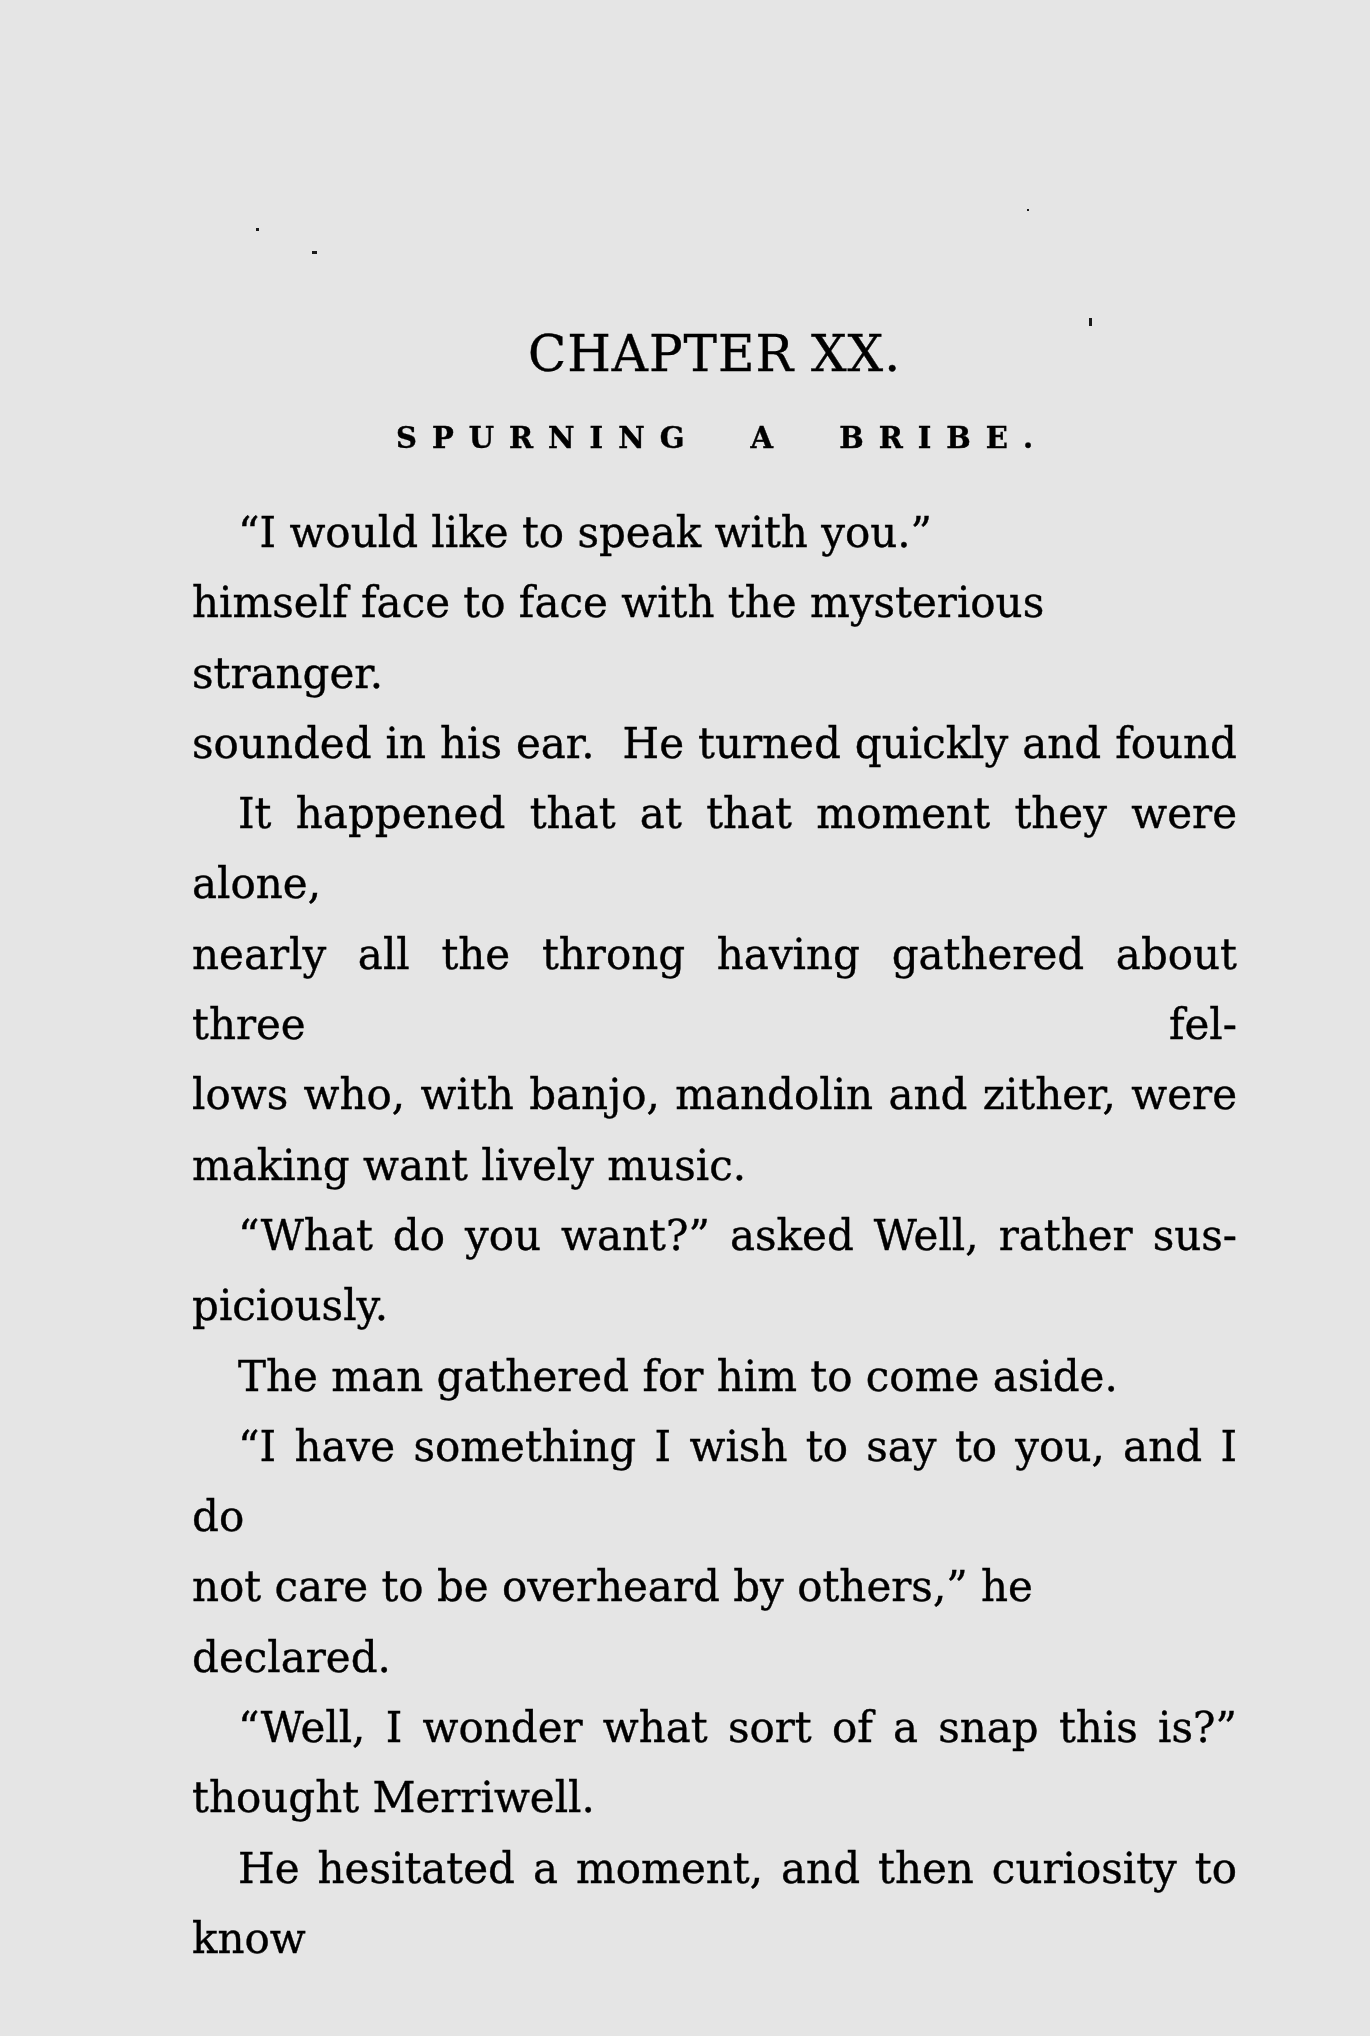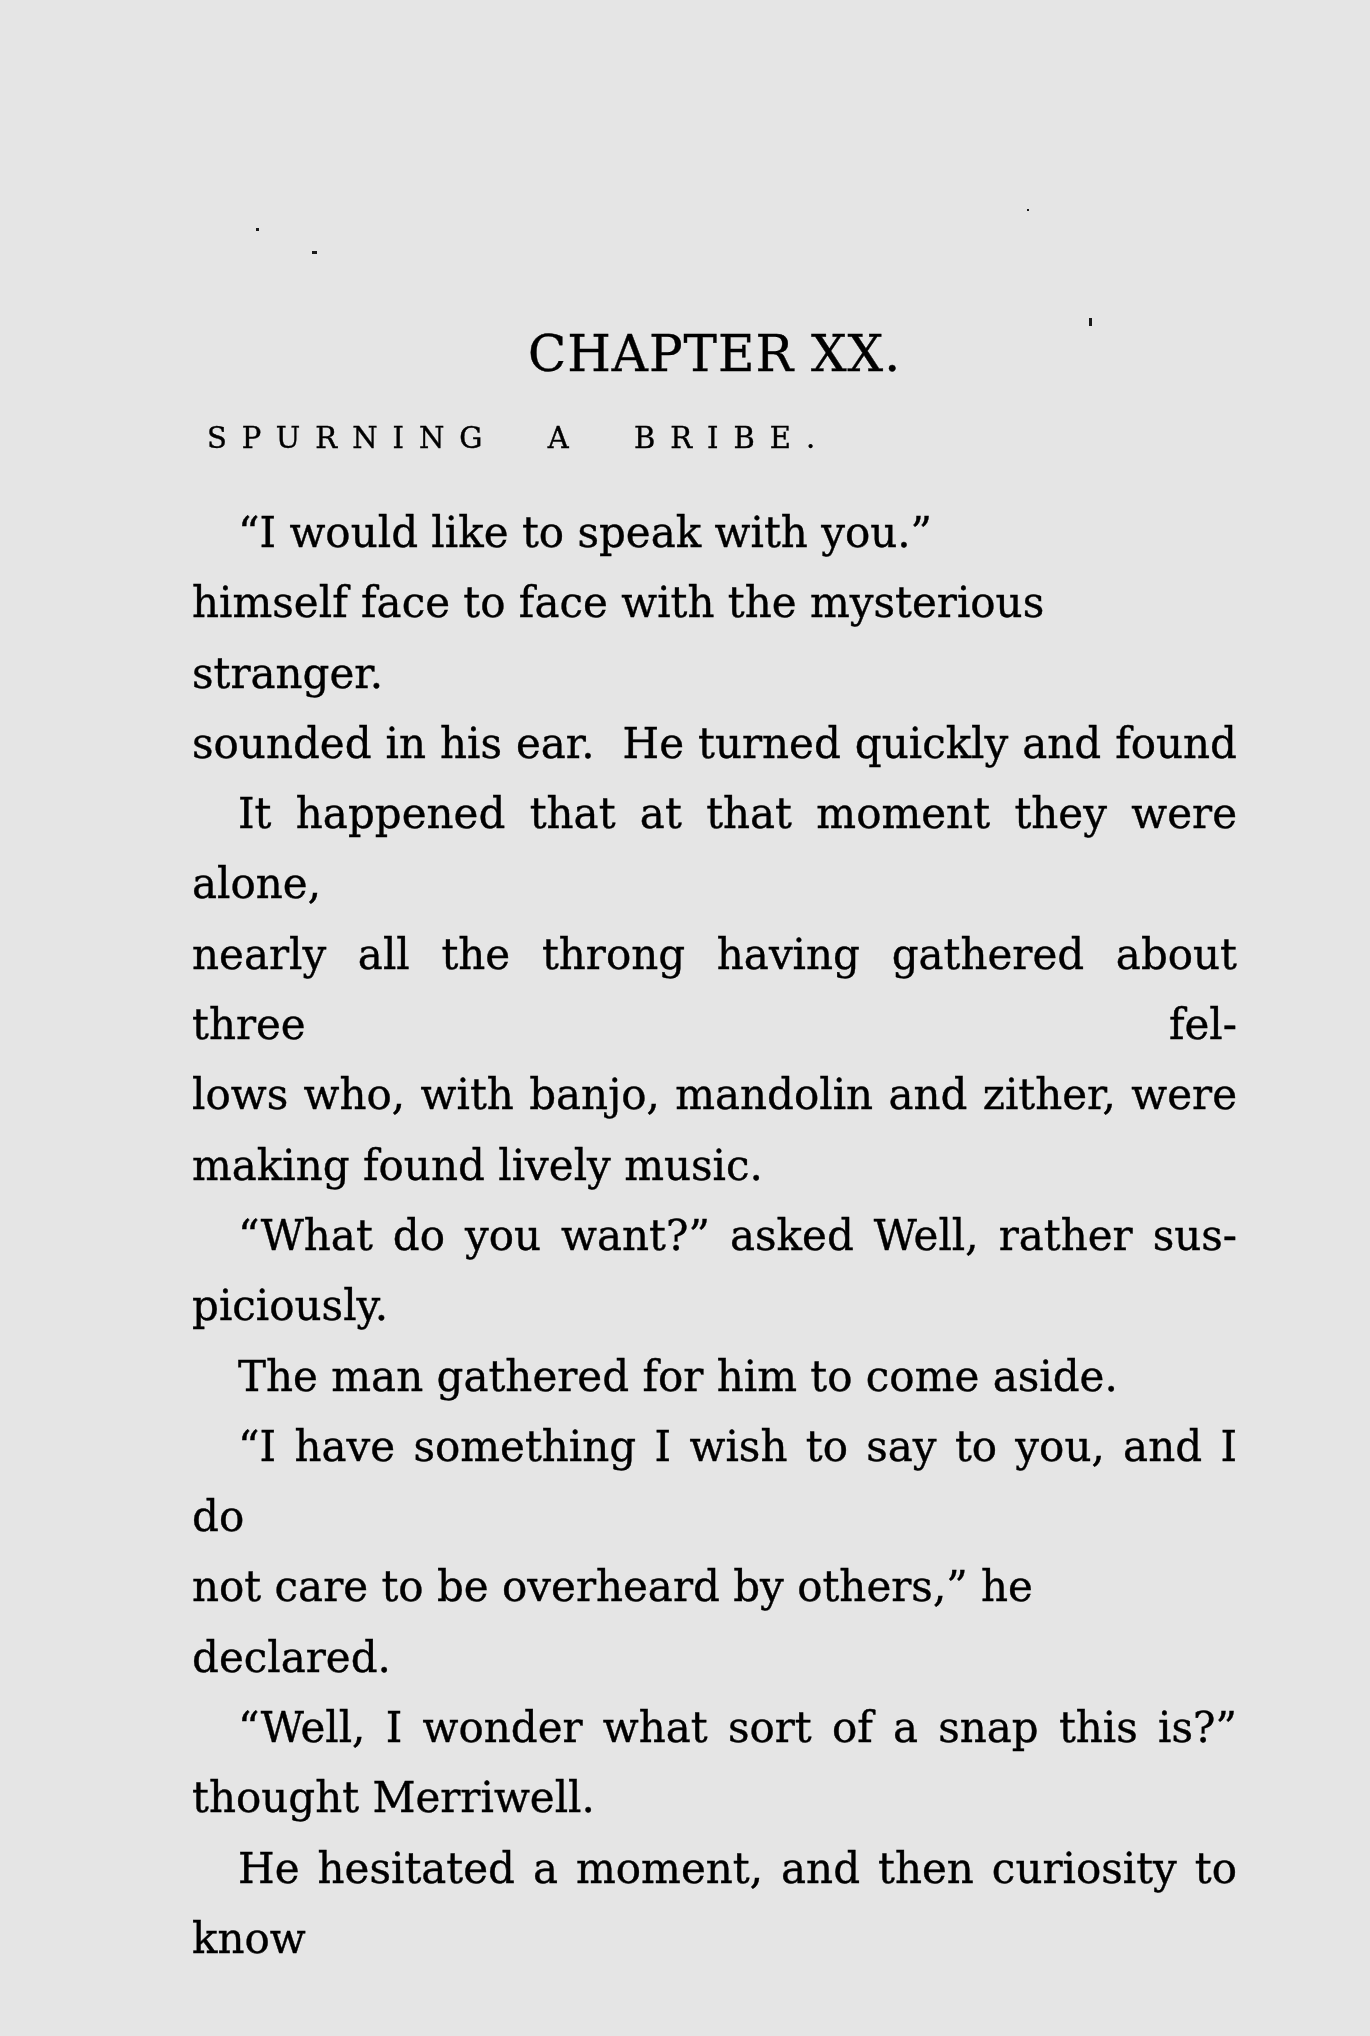--- a/index.html
+++ b/index.html
@@ -26,22 +26,23 @@
     font-size: 50px;
     line-height: 1;
     letter-spacing: 1px;
     white-space: nowrap;
   }
   .section-heading {
     position: absolute;
     left: 192px;
     width: 1045px;
     top: 424px;
+    text-align: center;
     font-size: 29px;
-    font-weight: normal;
+    font-weight: bold;
     line-height: 1;
     letter-spacing: 15px;
     word-spacing: 26px;
     padding-left: 15px; 
     box-sizing: border-box;
     white-space: nowrap;
   }
   .body-text {
     position: absolute;
     left: 192px;
@@ -83,21 +84,21 @@
 
   <div class="section-heading">SPURNING A BRIBE.</div>
 
   <div class="body-text">
     <div class="line i">“I would like to speak with you.”</div>
     <div class="line">himself face to face with the mysterious stranger.</div>
     <div class="line j">sounded in his ear.  He turned quickly and found</div>
     <div class="line i j">It happened that at that moment they were alone,</div>
     <div class="line j">nearly all the throng having gathered about three fel-</div>
     <div class="line j">lows who, with banjo, mandolin and zither, were</div>
-    <div class="line">making found lively music.</div>
+    <div class="line">making want lively music.</div>
     <div class="line i j">“What do you want?” asked Well, rather sus-</div>
     <div class="line">piciously.</div>
     <div class="line i">The man gathered for him to come aside.</div>
     <div class="line i j">“I have something I wish to say to you, and I do</div>
     <div class="line">not care to be overheard by others,” he declared.</div>
     <div class="line i j">“Well, I wonder what sort of a snap this is?”</div>
     <div class="line">thought Merriwell.</div>
     <div class="line i j">He hesitated a moment, and then curiosity to know</div>
 
   </div>

